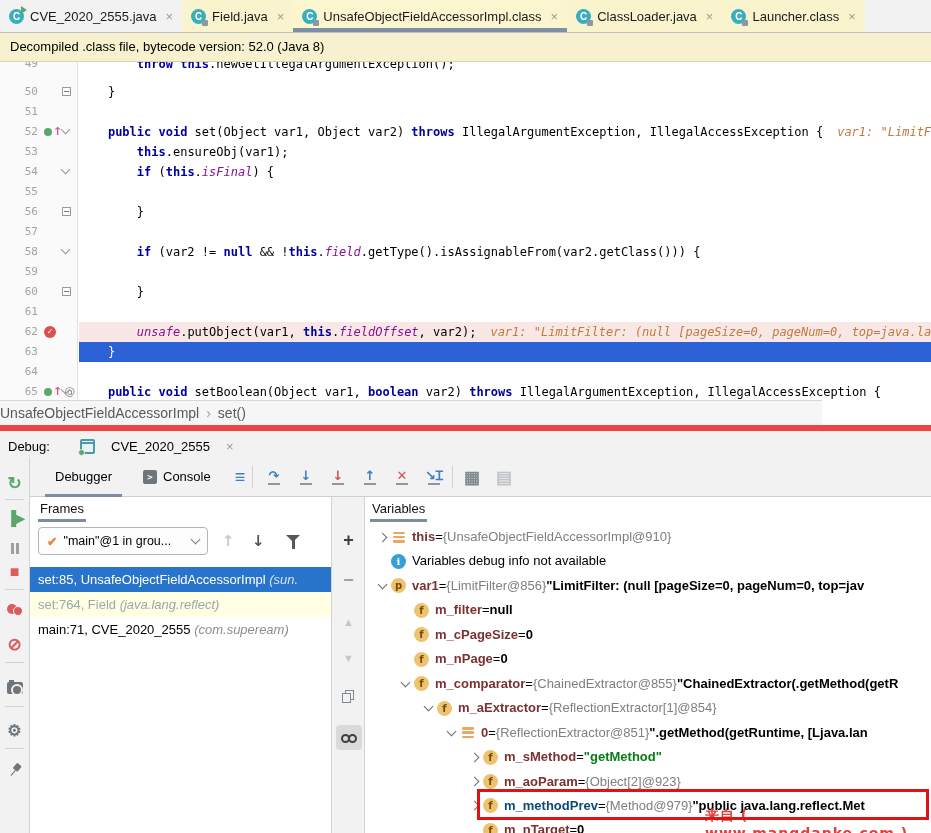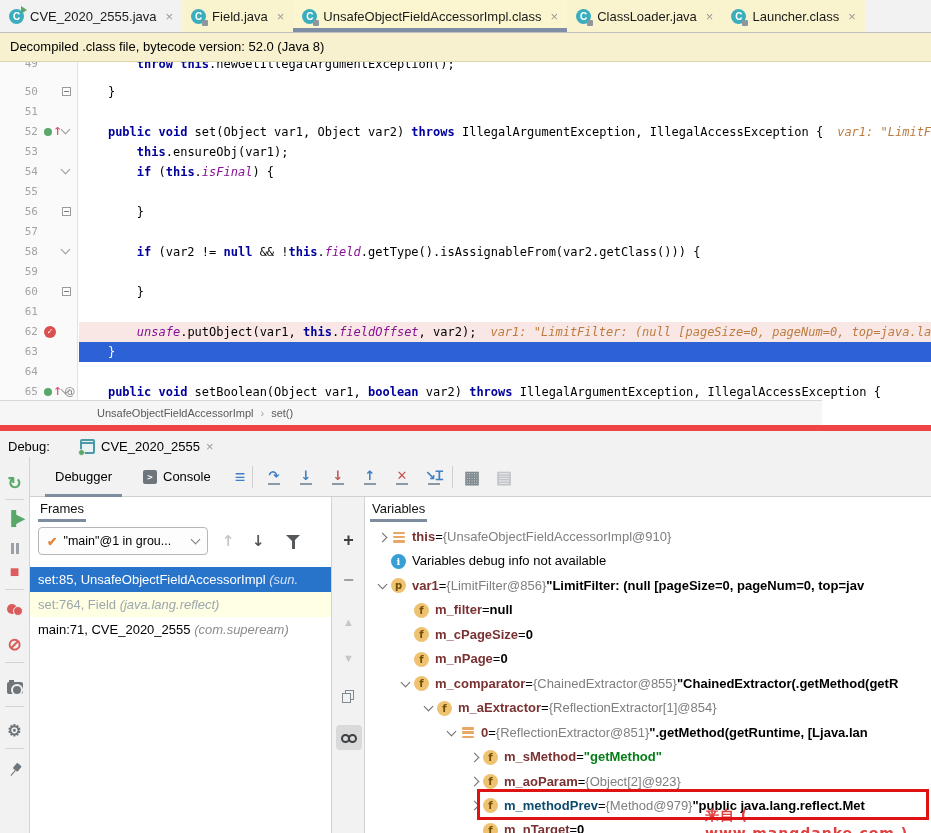--- a/index.html
+++ b/index.html
@@ -38,27 +38,27 @@
   .runarrow .dot{width:8px;height:8px;border-radius:50%;background:#59A869}
   .runarrow .up{color:#E0557A;font:bold 11px/10px "DejaVu Sans",sans-serif}
   .runarrow .at{color:#8A8A8A;font:11px/12px "DejaVu Sans",sans-serif;margin-left:1px}
   .bpdot{width:12px;height:12px;border-radius:50%;background:#DB4F4F;color:#fff;font:bold 8px/12px "DejaVu Sans",sans-serif;text-align:center}
   .fold{position:absolute;left:62px;top:5px}
   .fbox{width:9px;height:9px;border:1px solid #9B9B9B;background:#FCFCFC;position:relative}
   .fbox::after{content:"";position:absolute;left:1px;right:1px;top:3px;height:1px;background:#7A7A7A}
   .fchev{width:7px;height:7px;border-right:1.5px solid #979797;border-bottom:1.5px solid #979797;transform:rotate(45deg);margin-top:-1px}
 
   
-  #breadcrumb{position:absolute;left:0;top:400px;width:822px;height:25px;background:#F6F6F6;border-top:1px solid #D8D8D8;font-size:11px;line-height:24px;color:#5A5A5A;padding-left:97px}
+  #breadcrumb{position:absolute;left:0;top:400px;width:822px;height:25px;background:#F6F6F6;border-top:1px solid #D8D8D8;font-size:14px;line-height:24px;color:#5A5A5A;}
   #breadcrumb .sep{color:#A0A0A0;margin:0 7px}
 
   
   #dbghead{position:absolute;left:0;top:425px;width:931px;height:32px;background:#F2F2F2;border-top:6px solid #ef4444;font-size:13px}
   #dbghead .dbglabel{position:absolute;left:8px;top:0;line-height:31px}
-  #sessiontab{position:absolute;left:70px;top:0;height:31px;display:flex;align-items:center;gap:6px;padding:0 10px}
+  #sessiontab{position:absolute;left:70px;top:0;height:31px;display:flex;align-items:center;gap:16px;padding:0 10px}
   #sessiontab::after{content:"";position:absolute;left:2px;right:2px;bottom:0;height:3px;background:#A9B2BF}
   .consicon{width:15px;height:15px;border:2px solid #4B9AA5;border-radius:2px;position:relative;background:#E9F3F4}
   .consicon::before{content:"";position:absolute;left:0;right:0;top:1px;height:2px;background:#4B9AA5}
   .consicon .greendot{position:absolute;left:-4px;bottom:-4px;width:7px;height:7px;border-radius:50%;background:#59A869;border:1px solid #F2F2F2}
 
   
   #dbgtoolrow{position:absolute;left:30px;top:457px;width:901px;height:40px;background:#F2F2F2;border-bottom:1px solid #D0D0D0}
   .dtab{position:absolute;top:0;height:40px;line-height:40px;font-size:13px;display:flex;align-items:center;gap:6px}
   #tab-debugger{left:15px;padding:0 10px}
   #tab-debugger::after{content:"";position:absolute;left:0;right:0;bottom:0;height:3px;background:#7E8CA0}

